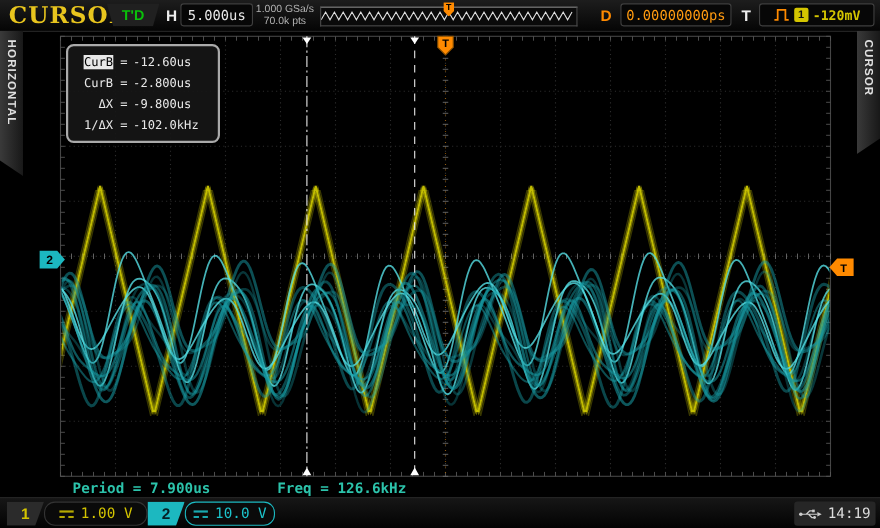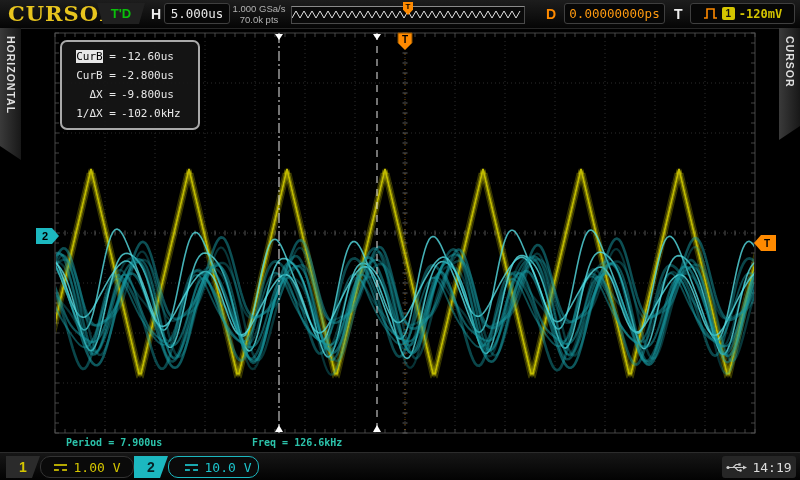--- a/index.html
+++ b/index.html
@@ -44,36 +44,36 @@
   .tab-right{right:0;top:28px;height:112px;clip-path:polygon(0 0,100% 0,100% calc(100% - 14px),0 100%);}
   
   .curbox{position:absolute;left:60px;top:40px;width:126px;background:rgba(22,22,22,.9);
         border:2px solid #aaa;border-radius:7px;padding:5px 6px 5px 4px;z-index:5;
         font-family:"DejaVu Sans Mono",monospace;font-size:11px;color:#e8e8e8;}
   .cur-row{display:flex;height:19px;align-items:center;}
   .cur-label{width:50px;text-align:right;white-space:pre;}
   .cur-val{margin-left:5px;}
   .hl{background:#e8e8e8;color:#000;}
   
-  .meas{position:absolute;top:437px;font-family:"DejaVu Sans Mono",monospace;font-size:10px;
+  .meas{position:absolute;top:437px;font-family:"DejaVu Sans Mono",monospace;font-size:13px;
         font-weight:bold;color:#2cc3ab;z-index:4;text-align:right;}
   .meas-period{left:66px;} .meas-freq{left:252px;}
   
   .bottombar{position:absolute;left:0;top:452px;width:800px;height:28px;
         background:linear-gradient(#161616,#020202);border-top:1px solid #2c2c2c;}
   .ch-chip{position:absolute;top:3px;height:22px;width:34px;display:flex;align-items:center;
         justify-content:center;font-weight:bold;font-size:14px;
         clip-path:polygon(0 0,100% 0,calc(100% - 8px) 100%,0 100%);}
   .chip1{left:6px;background:#2b2b2b;color:#d4c500;}
   .chip2{left:134px;background:#1cb8c0;color:#062226;}
   .ch-box{position:absolute;top:3px;height:20px;display:flex;align-items:center;justify-content:center;
         gap:7px;background:#0a0a0a;border:1px solid #333;border-radius:10px;
         font-family:"DejaVu Sans Mono",monospace;font-size:13px;}
   .box1{left:40px;width:92px;color:#d4c500;}
-  .box2{left:168px;width:80px;color:#1cc4cc;border-color:#1cb8c0;padding-left:9px;}
+  .box2{left:168px;width:80px;color:#1cc4cc;border-color:#1cb8c0;}
   .dc-icon{display:inline-block;width:13px;}
   .dc-icon i{display:block;height:0;border-top:2px solid currentColor;opacity:.85;}
   .dc-icon i+i{margin-top:3px;border-top-style:dashed;}
   .status-panel{position:absolute;right:4px;top:3px;width:74px;height:22px;background:#262626;
         border-radius:3px;display:flex;align-items:center;justify-content:center;gap:4px;
         color:#dcdcdc;font-size:13px;font-family:"DejaVu Sans Mono",monospace;}
   svg.overlay{position:absolute;left:0;top:0;z-index:2;}
 </style>
 </head>
 <body>

